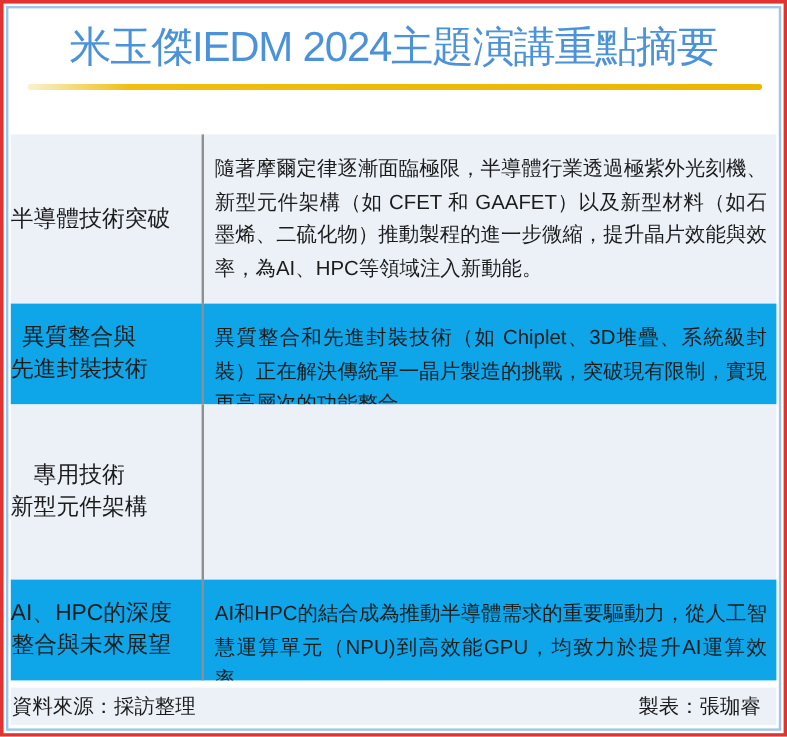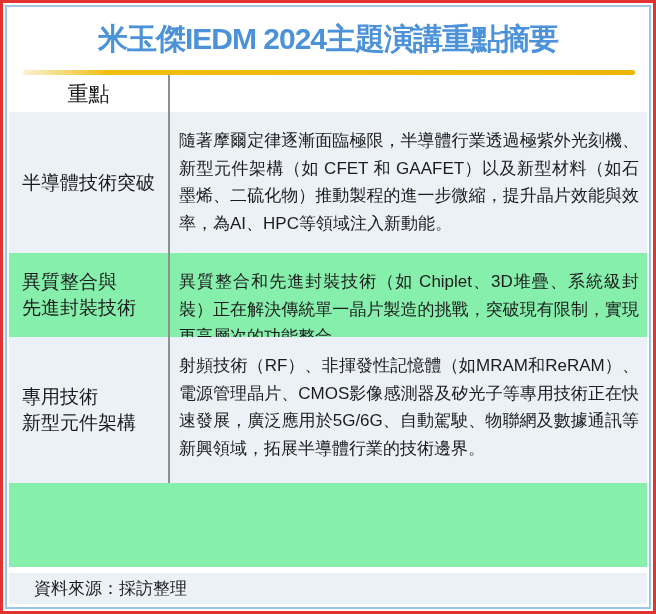--- a/index.html
+++ b/index.html
@@ -23,22 +23,22 @@
     display:flex; flex-direction:column;
     background:#ffffff;
   }
 
   .title-bar{
     height:60px;
     display:flex; align-items:center; justify-content:center;
   }
   .page-title{
     color:#4b92d9;
-    font-size:30px;
-    font-weight:700;
+    font-size:35px;
+    font-weight:400;
     letter-spacing:-1px;
     white-space:nowrap;
   }
 
   .gold-rule{
     height:5px;
     margin:1px 12px 0 14px;
     background:linear-gradient(90deg,#f9f2d2 0%,#f0be10 14%,#ecb602 100%);
     border-radius:2px;
   }
@@ -47,66 +47,65 @@
     display:grid;
     grid-template-columns:161px 1fr;
   }
   .head-row{ height:37px; background:#ffffff; }
   .head-cell{
     display:flex; align-items:center; justify-content:center;
     font-size:21px; font-weight:500;
   }
   .col-divider{ border-right:2px solid #8f8f8f; }
 
-  .body-row{ background:#86efac; }
+  .body-row{ background:#0ea5e9; }
   .body-row.alt{ background:#ecf1f8; }
   .row-1{ height:141px; }
   .row-2{ height:84px; }
   .row-3{ height:146px; }
   .row-4{ height:84px; }
 
   .point-cell{
     display:flex; align-items:center;
-    padding-left:13px; padding-right:4px;
-    font-size:19px; line-height:26px;
+    padding-right:4px;
+    font-size:19px; line-height:26px;text-align:center;
   }
   .point-text{ white-space:pre-line; }
 
   .summary-cell{
     padding:15px 8px 0 9px;
     font-size:17px;
     line-height:27.6px;
     text-align:justify;
     overflow:hidden;
   }
 
   .footer-bar{
     margin-top:auto;
     height:31px;
     background:#ecf1f8;
     display:flex; align-items:center; justify-content:space-between;
-    padding:0 13px 0 25px;
+    padding:0 13px 0 1px;
     font-size:17px;
   }
 </style>
 </head>
 <body>
 
 <div class="frame-red">
   <div class="frame-blue">
     <div class="content">
 
       <div class="title-bar">
         <span class="page-title">米玉傑IEDM 2024主題演講重點摘要</span>
       </div>
 
       <div class="gold-rule"></div>
 
       <div class="grid-row head-row">
-        <div class="head-cell col-divider">重點</div>
       </div>
 
       <div class="grid-row body-row alt row-1">
         <div class="point-cell col-divider">
           <span class="point-text">半導體技術突破</span>
         </div>
         <div class="summary-cell">隨著摩爾定律逐漸面臨極限，半導體行業透過極紫外光刻機、新型元件架構（如 CFET 和 GAAFET）以及新型材料（如石墨烯、二硫化物）推動製程的進一步微縮，提升晶片效能與效率，為AI、HPC等領域注入新動能。</div>
       </div>
 
       <div class="grid-row body-row row-2">
@@ -115,25 +114,30 @@
 先進封裝技術</span>
         </div>
         <div class="summary-cell">異質整合和先進封裝技術（如 Chiplet、3D堆疊、系統級封裝）正在解決傳統單一晶片製造的挑戰，突破現有限制，實現更高層次的功能整合。</div>
       </div>
 
       <div class="grid-row body-row alt row-3">
         <div class="point-cell col-divider">
           <span class="point-text">專用技術
 新型元件架構</span>
         </div>
-        <div class="summary-cell">射頻技術（RF）、非揮發性記憶體（如MRAM和ReRAM）、電源管理晶片、CMOS影像感測器及矽光子等專用技術正在快速發展，廣泛應用於5G/6G、自動駕駛、物聯網及數據通訊等新興領域，拓展半導體行業的技術邊界。</div>
       </div>
 
       <div class="grid-row body-row row-4">
+        <div class="point-cell col-divider">
+          <span class="point-text">AI、HPC的深度
+整合與未來展望</span>
+        </div>
+        <div class="summary-cell">AI和HPC的結合成為推動半導體需求的重要驅動力，從人工智慧運算單元（NPU)到高效能GPU，均致力於提升AI運算效率。</div>
       </div>
 
       <div class="footer-bar">
         <span>資料來源：採訪整理</span>
+        <span>製表：張珈睿</span>
       </div>
 
     </div>
   </div>
 </div>
 
 </body></html>

